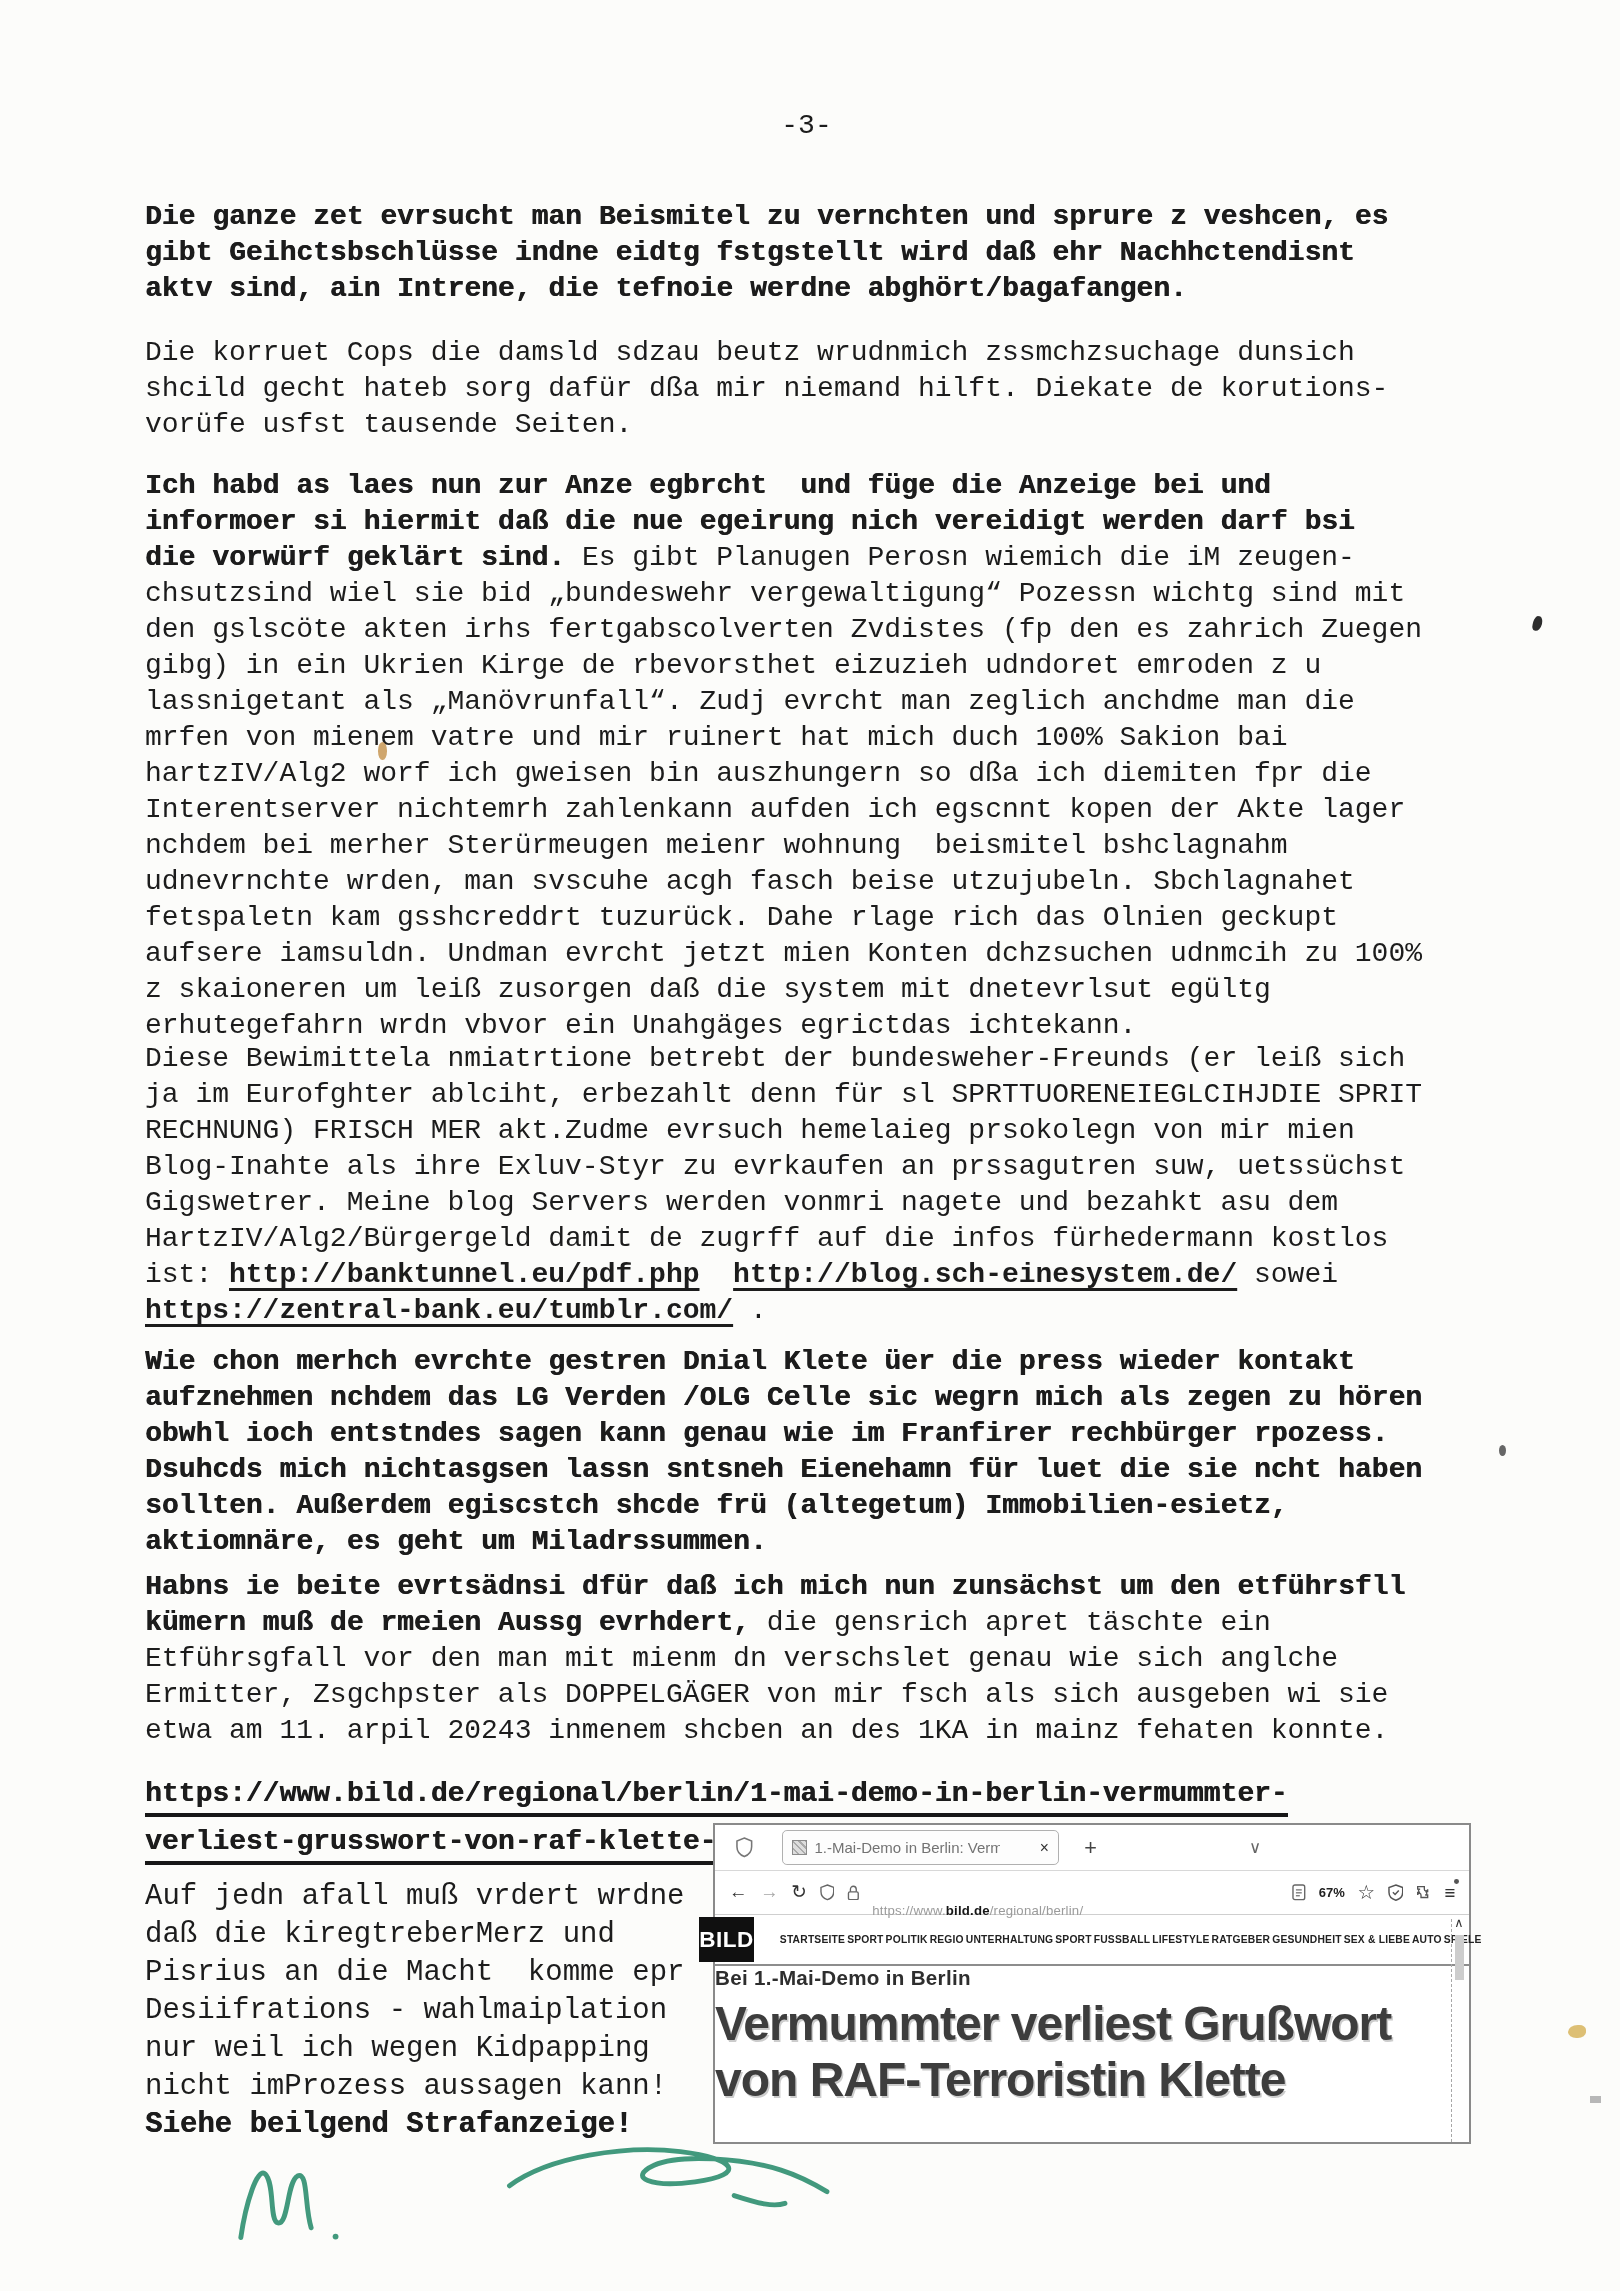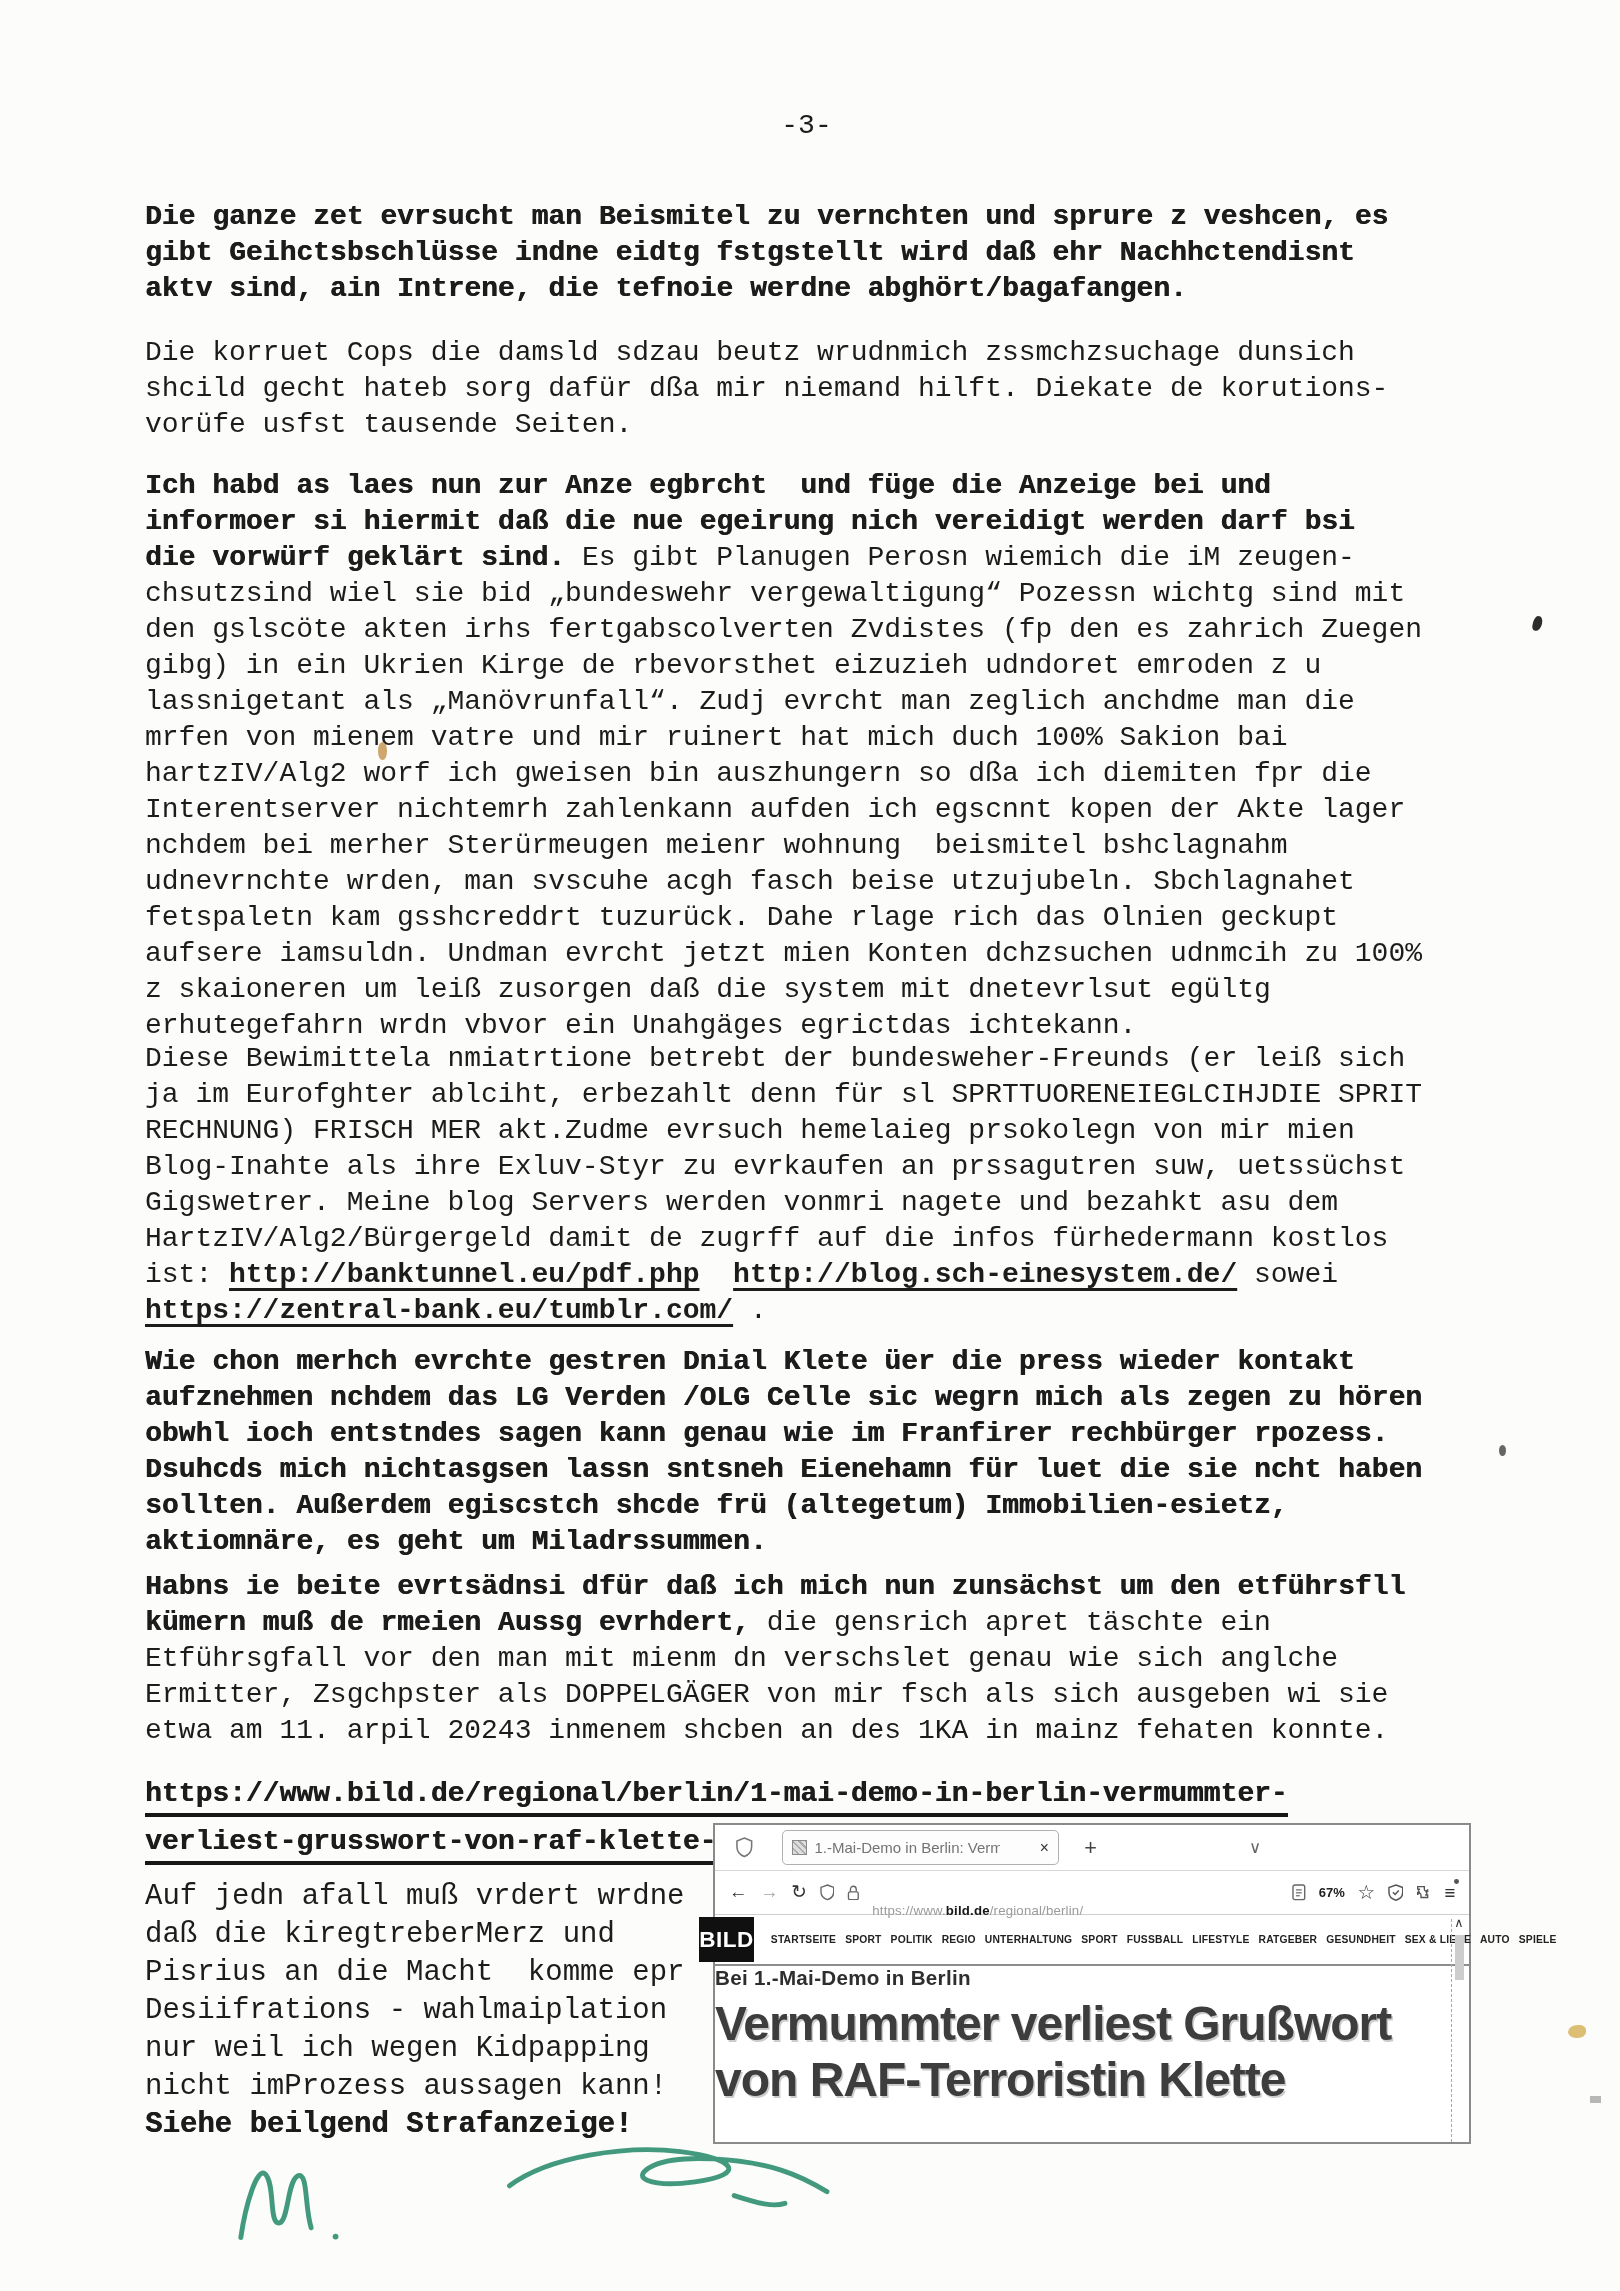--- a/index.html
+++ b/index.html
@@ -32,21 +32,21 @@
   .tbtn{font-size:18.6px;color:#333;line-height:1;}
   .dim{color:#a5a5a5;}
   .url{font-size:13.2px;color:#9b9b9b;white-space:nowrap;letter-spacing:0.2px;margin-top:36px;}
   .url .dom{color:#161616;font-weight:bold;}
   .zoomlvl{font-size:13px;color:#222;font-weight:bold;}
   .menuwrap{position:relative;font-size:18.6px;color:#333;}
   .menuwrap::after{content:"";position:absolute;right:-3.9px;top:-2.9px;width:4.9px;height:4.9px;border-radius:50%;background:#555;}
   .navrow{position:relative;height:49px;border-bottom:2px solid #8d8d8d;display:flex;align-items:center;padding-right:29px;}
   .bildlogo{margin-left:-15.7px;width:61px;height:45px;background:#101010;color:#fff;display:flex;
             align-items:center;justify-content:center;font-weight:900;font-size:22.5px;letter-spacing:0.5px;}
-  .navitems{display:flex;gap:9px;margin-left:17px;font-size:10.3px;font-weight:bold;color:#222;
+  .navitems{display:flex;gap:2px;margin-left:26px;font-size:10.3px;font-weight:bold;color:#222;
             letter-spacing:0.2px;white-space:nowrap;text-align:center;}
   .article{position:relative;text-align:left;padding-top:0;height:182px;}
   .kicker{font-size:20.6px;font-weight:900;color:#2e2e2e;letter-spacing:0.3px;}
   .headline{margin-top:5.9px;font-size:48px;line-height:56px;font-weight:700;color:#3d3d3d;
             letter-spacing:-1px;text-shadow:1.5px 1.5px 0 rgba(110,110,110,.35);}
   .rail{position:absolute;right:0;top:94px;bottom:0;width:16.7px;border-left:1px dashed #a8a8a8;}
   .thumb{position:absolute;left:2.9px;top:15.7px;width:8.8px;height:45px;background:#cdcdcd;}
   .railchev{position:absolute;left:2px;top:-3.9px;font-size:12.7px;color:#333;}
   svg.ic{display:block;}
   

